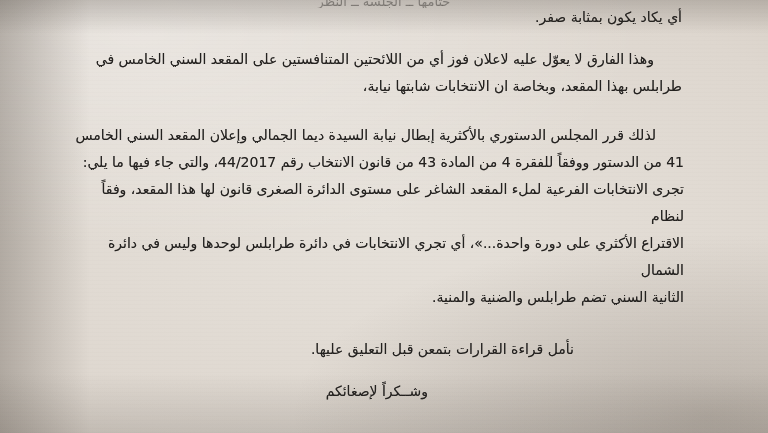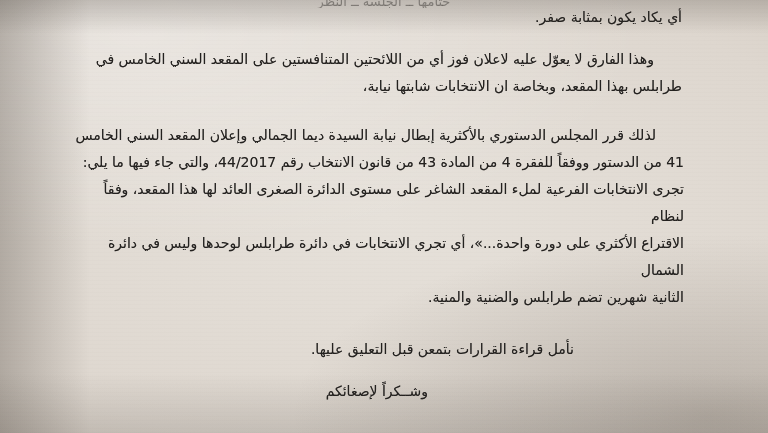--- a/index.html
+++ b/index.html
@@ -113,23 +113,23 @@
     </div>
 
     <div class="para p2">
       <span class="line" style="padding-right: 28px;">وهذا الفارق لا يعوّل عليه لاعلان فوز أي من اللائحتين المتنافستين على المقعد السني الخامس في</span>
       <span class="line">طرابلس بهذا المقعد، وبخاصة ان الانتخابات شابتها نيابة،</span>
     </div>
 
     <div class="para p3">
       <span class="line" style="padding-right: 28px;">لذلك قرر المجلس الدستوري بالأكثرية إبطال نيابة السيدة ديما الجمالي وإعلان المقعد السني الخامس</span>
       <span class="line">41 من الدستور ووفقاً للفقرة 4 من المادة 43 من قانون الانتخاب رقم 44/2017، والتي جاء فيها ما يلي:</span>
-      <span class="line">تجرى الانتخابات الفرعية لملء المقعد الشاغر على مستوى الدائرة الصغرى العائد لها هذا المقعد، وفقاً لنظام</span>
+      <span class="line">تجرى الانتخابات الفرعية لملء المقعد الشاغر على مستوى الدائرة الصغرى قانون لها هذا المقعد، وفقاً لنظام</span>
       <span class="line">الاقتراع الأكثري على دورة واحدة...»، أي تجري الانتخابات في دائرة طرابلس لوحدها وليس في دائرة الشمال</span>
-      <span class="line">الثانية شهرين تضم طرابلس والضنية والمنية.</span>
+      <span class="line">الثانية السني تضم طرابلس والضنية والمنية.</span>
     </div>
 
     <div class="para p4" style="padding-right: 110px;">
       <span class="line">نأمل قراءة القرارات بتمعن قبل التعليق عليها.</span>
     </div>
 
     <div class="para p5" style="padding-right: 256px;">
       <span class="line">وشــكراً لإصغائكم</span>
     </div>
 

